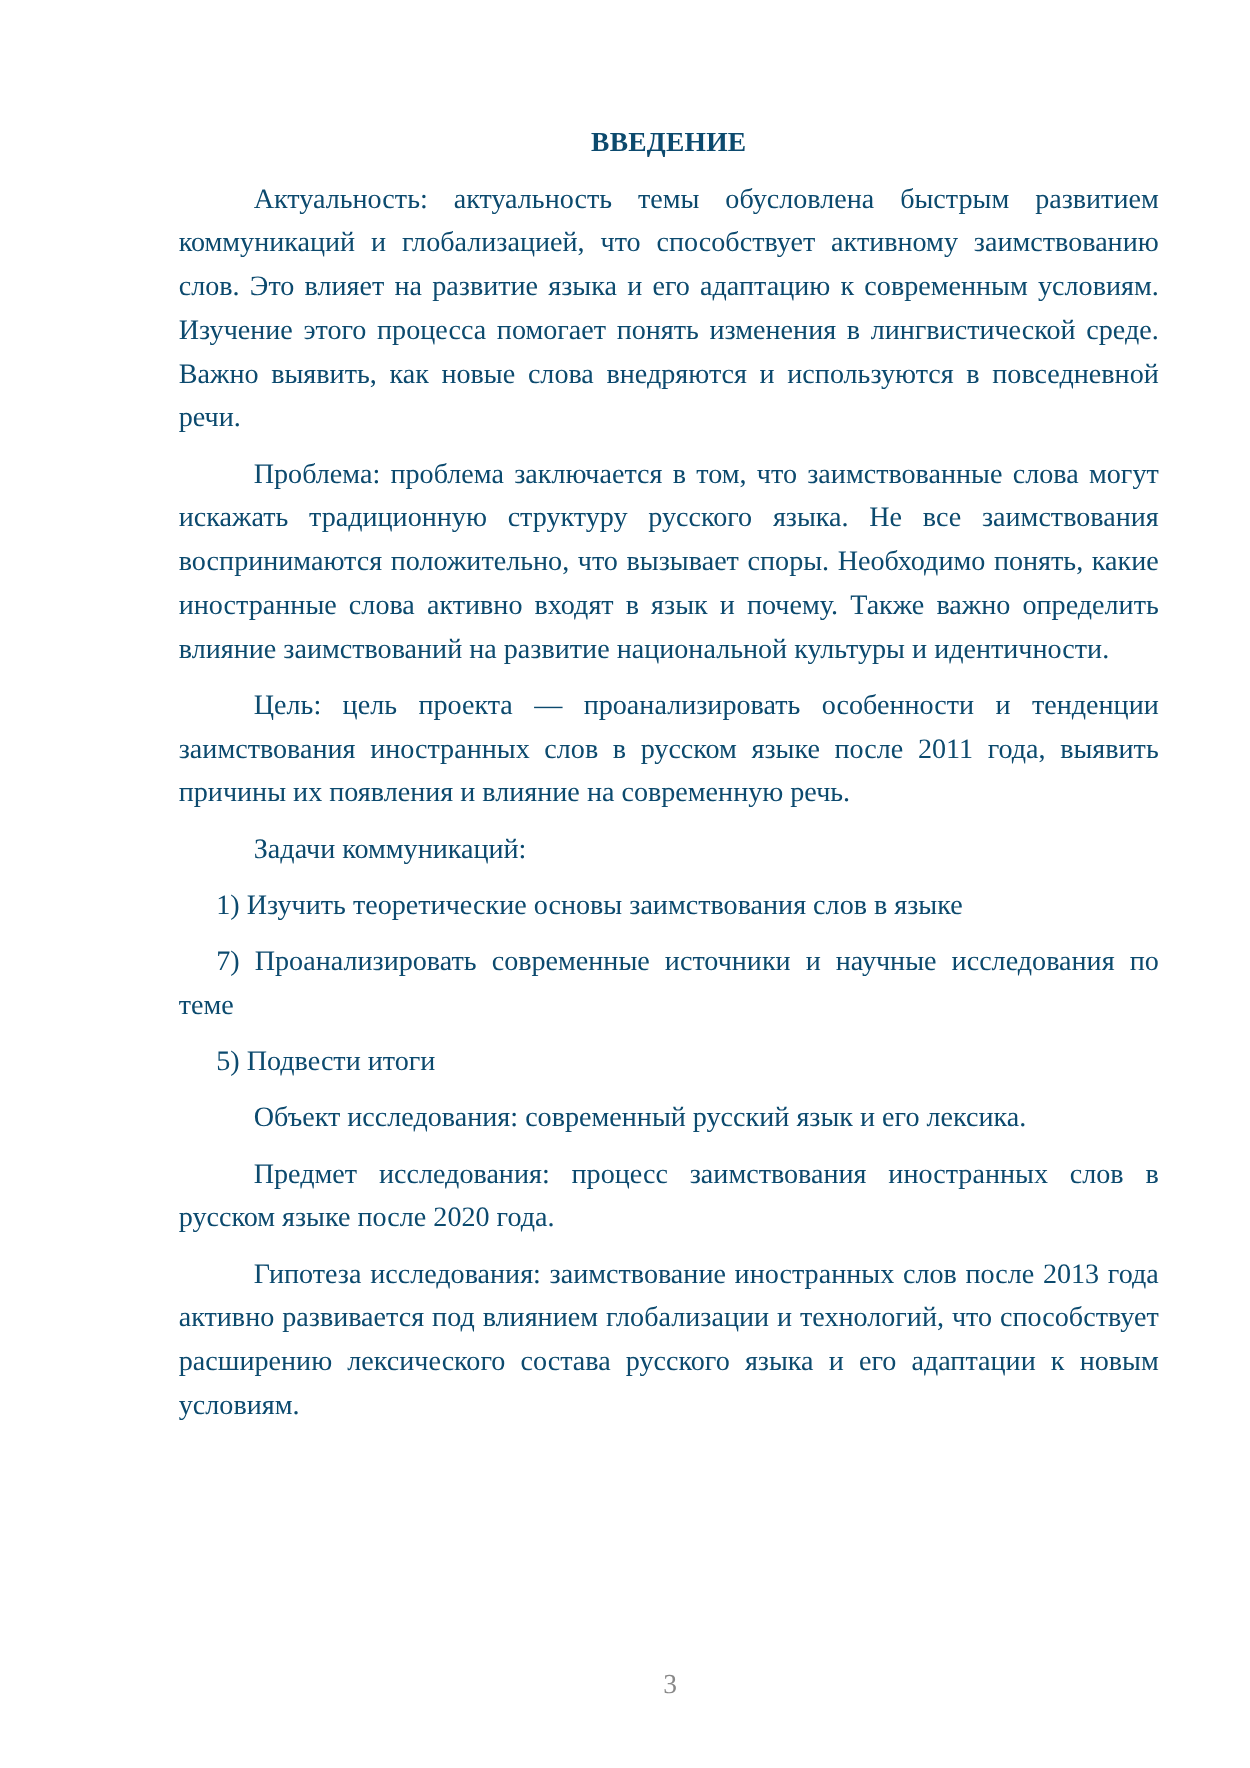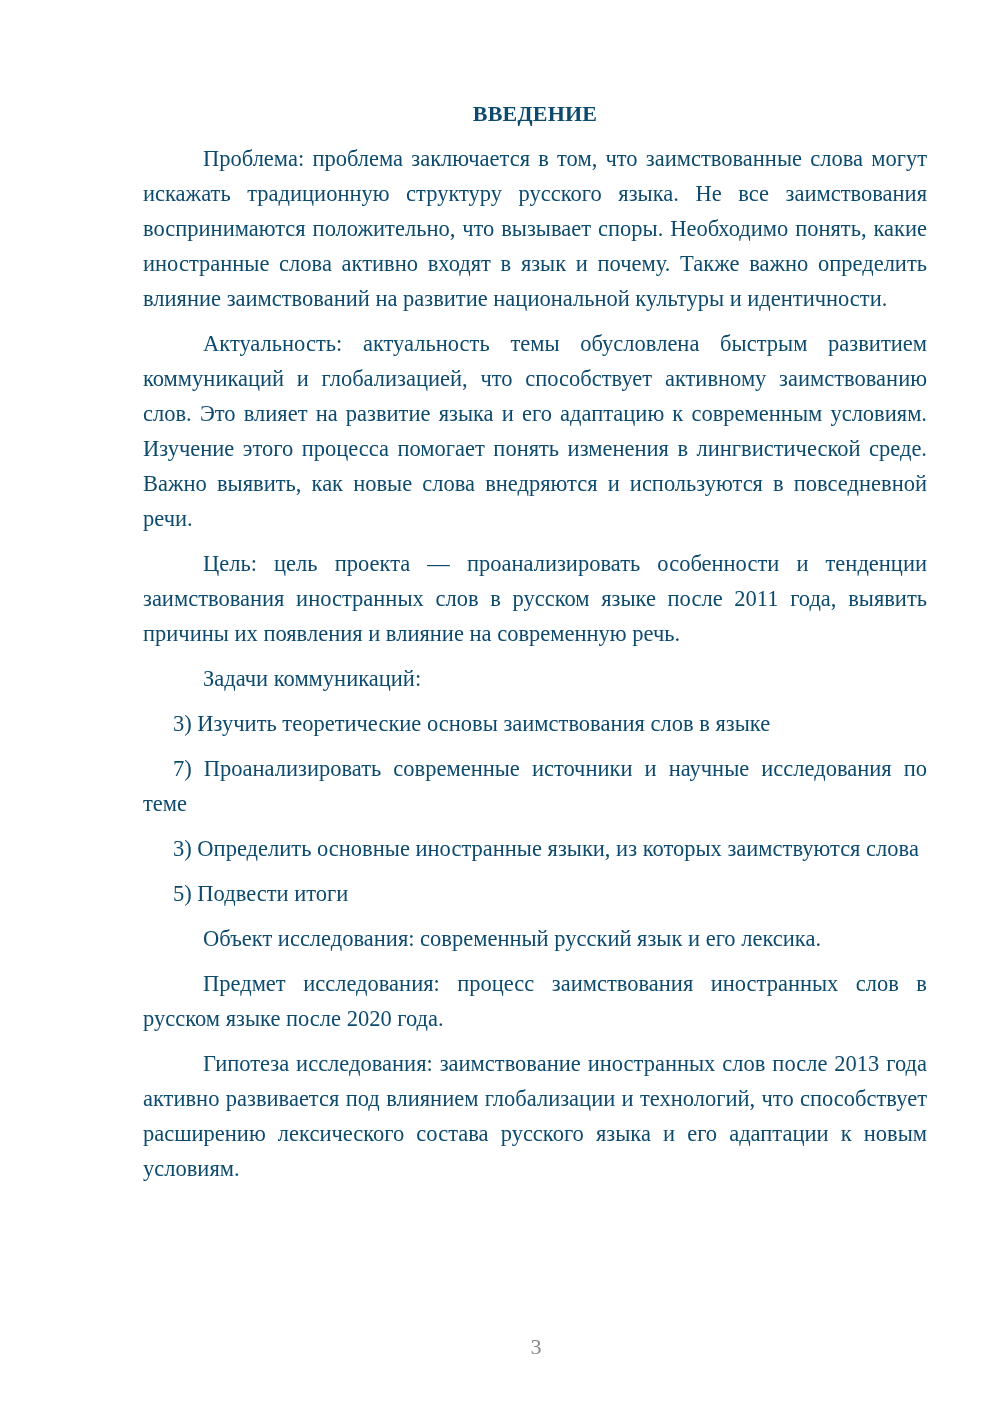--- a/index.html
+++ b/index.html
@@ -23,28 +23,27 @@
       position: absolute; left: 0; width: 1072px; top: 1334px;
       text-align: center; font-family: "Liberation Serif", serif;
       font-size: 22px; color: #888888;
     }
   </style>
 </head>
 <body>
 
 <div class="page">
   <div class="title">ВВЕДЕНИЕ</div>
+  <p class="para">Актуальность: актуальность темы обусловлена быстрым развитием коммуникаций и глобализацией, что способствует активному заимствованию слов. Это влияет на развитие языка и его адаптацию к современным условиям. Изучение этого процесса помогает понять изменения в лингвистической среде. Важно выявить, как новые слова внедряются и используются в повседневной речи.</p>
   <p class="para">Проблема: проблема заключается в том, что заимствованные слова могут искажать традиционную структуру русского языка. Не все заимствования воспринимаются положительно, что вызывает споры. Необходимо понять, какие иностранные слова активно входят в язык и почему. Также важно определить влияние заимствований на развитие национальной культуры и идентичности.</p>
-  <p class="para">Актуальность: актуальность темы обусловлена быстрым развитием коммуникаций и глобализацией, что способствует активному заимствованию слов. Это влияет на развитие языка и его адаптацию к современным условиям. Изучение этого процесса помогает понять изменения в лингвистической среде. Важно выявить, как новые слова внедряются и используются в повседневной речи.</p>
   <p class="para">Цель: цель проекта — проанализировать особенности и тенденции заимствования иностранных слов в русском языке после 2011 года, выявить причины их появления и влияние на современную речь.</p>
   <p class="para">Задачи коммуникаций:</p>
   <div>
-    <p class="task">3) Изучить теоретические основы заимствования слов в языке</p>
+    <p class="task">1) Изучить теоретические основы заимствования слов в языке</p>
     <p class="task">7) Проанализировать современные источники и научные исследования по теме</p>
-    <p class="task">3) Определить основные иностранные языки, из которых заимствуются слова</p>
     <p class="task">5) Подвести итоги</p>
   </div>
   <p class="para">Объект исследования: современный русский язык и его лексика.</p>
   <p class="para">Предмет исследования: процесс заимствования иностранных слов в русском языке после 2020 года.</p>
   <p class="para">Гипотеза исследования: заимствование иностранных слов после 2013 года активно развивается под влиянием глобализации и технологий, что способствует расширению лексического состава русского языка и его адаптации к новым условиям.</p>
 </div>
 
 <div class="page-number">3</div>
 
 </body></html>

